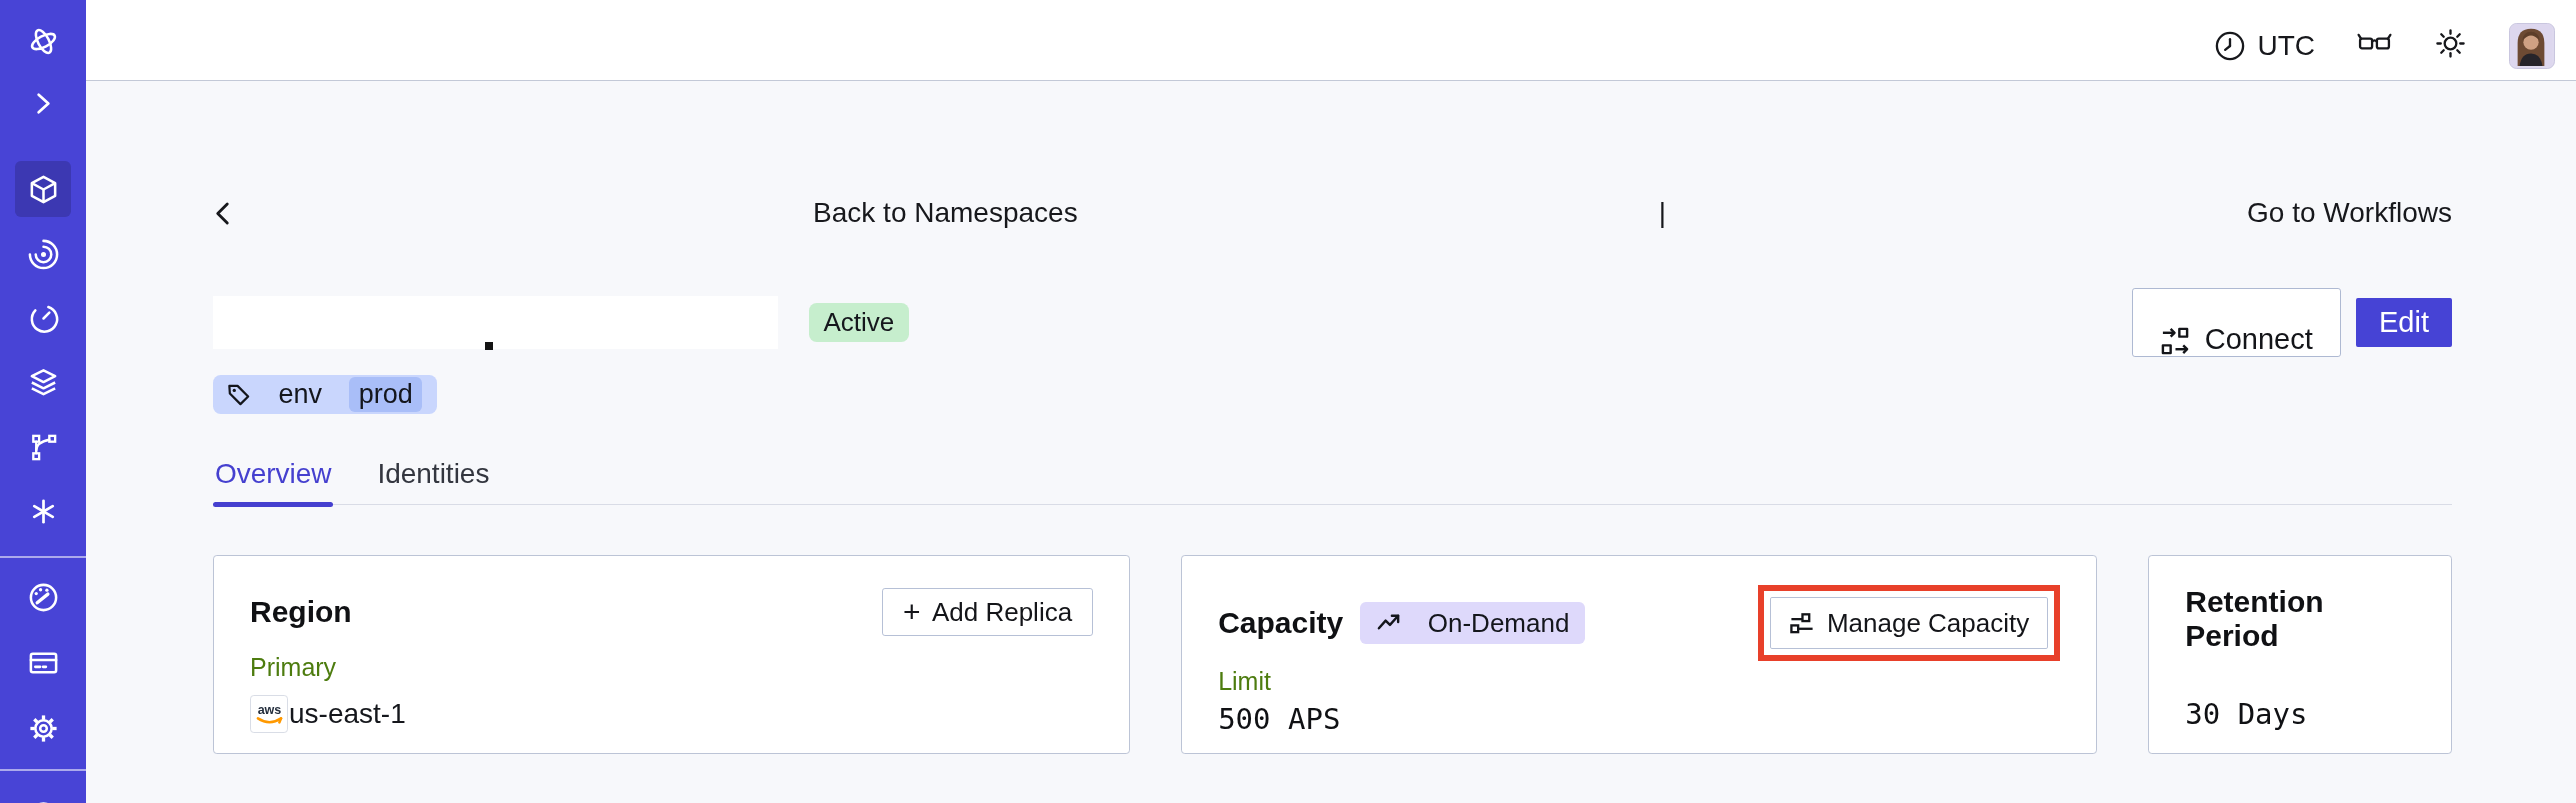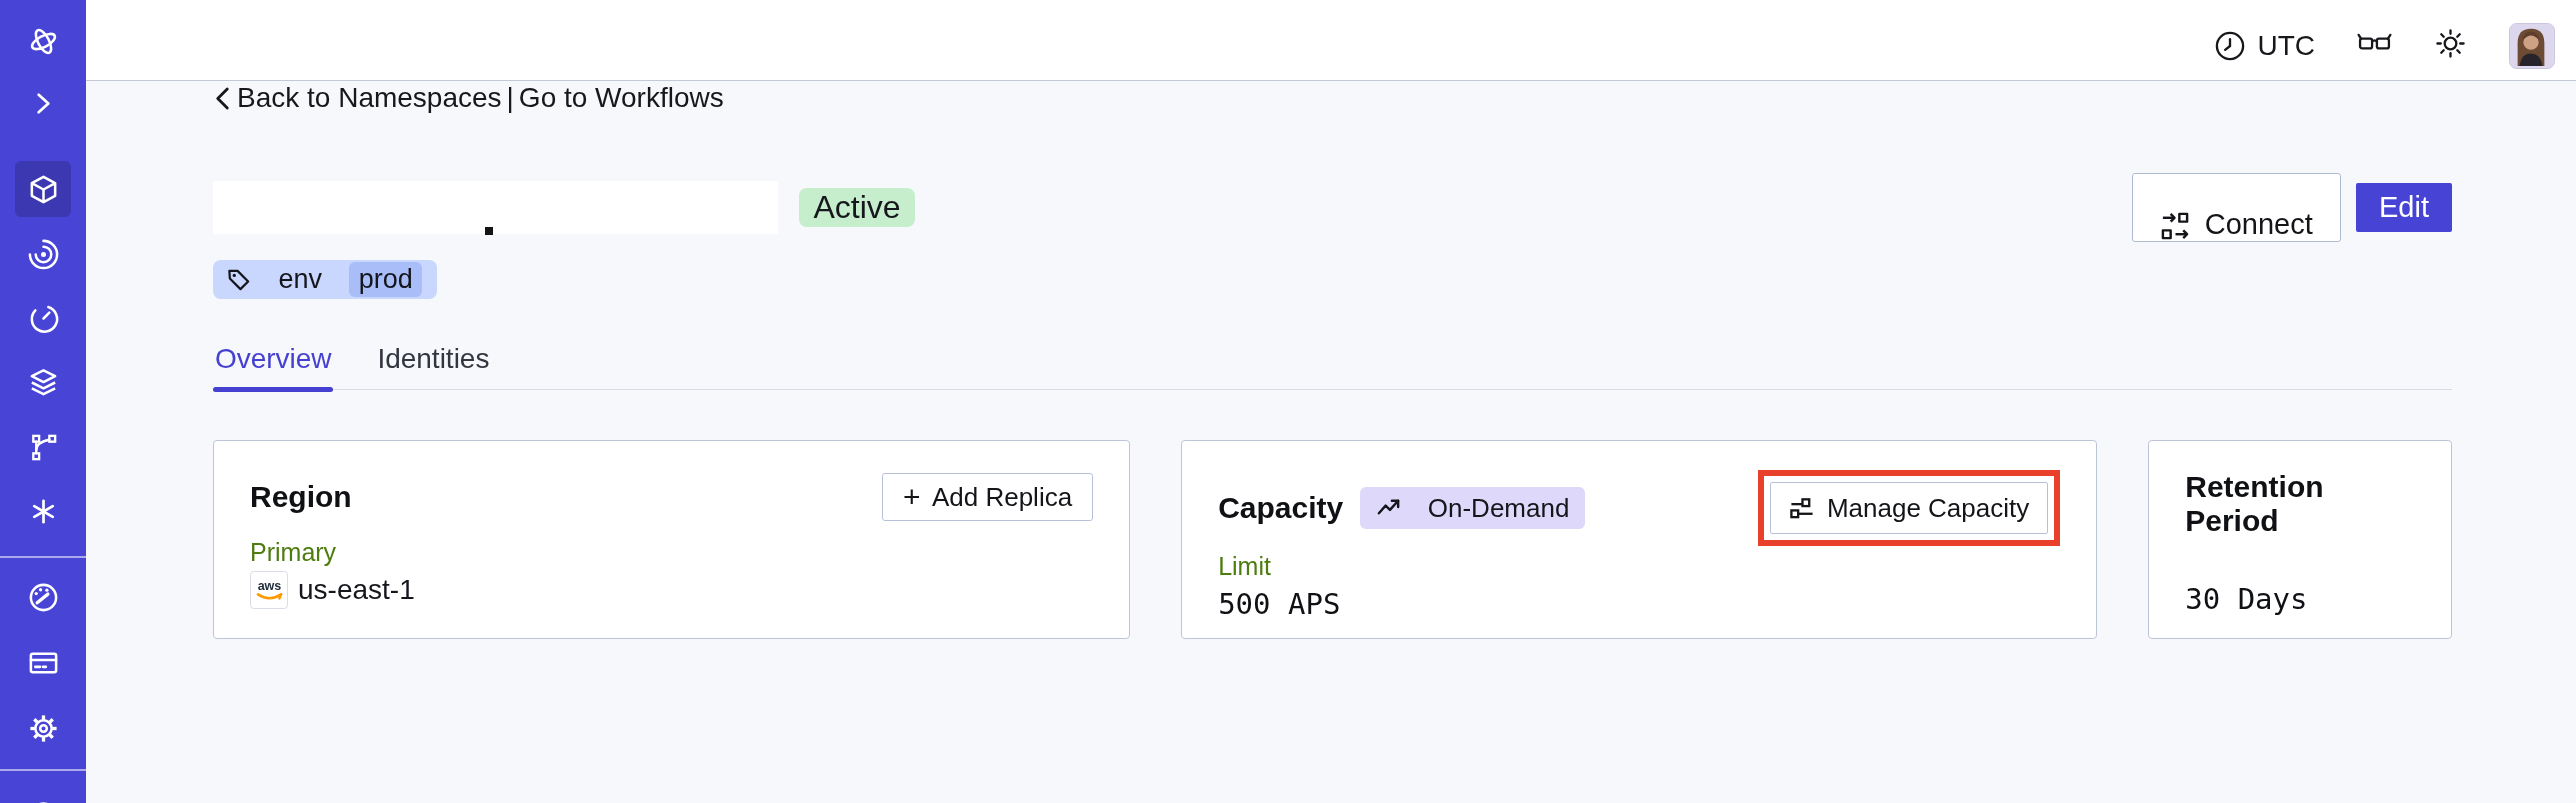--- a/index.html
+++ b/index.html
@@ -16,28 +16,28 @@
 
   
   .topbar { position:absolute; left:86px; right:0; top:0; height:81px; background:#ffffff; border-bottom:1.9px solid #c3c9d7; z-index:4; }
   .topbar-right { position:absolute; right:21px; top:0; height:91px; display:flex; align-items:center; gap:42px; }
   .tz-group { display:flex; align-items:center; gap:11.5px; font-size:28px; font-weight:500; color:#17181c; }
   .avatar { width:46px; height:46px; border-radius:7.7px; border:1.9px solid #c9c6df; overflow:hidden; background:#ded9ee; }
 
   
   .content { position:absolute; left:86px; top:82px; right:0; bottom:0; padding:0 124px 0 127px; }
 
-  .breadcrumb { display:flex; align-items:center; gap:5px; font-size:28px; font-weight:500; color:#17181c; }
+  .breadcrumb { margin-top:115px; display:flex; align-items:center; gap:5px; font-size:28px; font-weight:500; color:#17181c;justify-content:space-between; }
   .breadcrumb .crumb { cursor:default; }
 
   .title-row { margin-top:59px; display:flex; justify-content:space-between; align-items:center; height:69px; }
   .title-left { display:flex; align-items:center; gap:21px; }
   .redaction-box { position:relative; width:565px; height:53px; background:#ffffff; }
   .redaction-dot { position:absolute; left:272px; top:46px; width:7.7px; height:7.7px; background:#141414; }
-  .status-badge { height:39px; display:flex; align-items:center; padding:0 14.4px; border-radius:7.7px; background:#c6eecd; color:#15171c; font-size:32px; font-weight:500; }
+  .status-badge { height:39px; display:flex; align-items:center; padding:0 14.4px; border-radius:7.7px; background:#c6eecd; color:#15171c; font-size:26px; font-weight:500;margin-left:10px; }
   .title-actions { display:flex; align-items:center; gap:15.3px; }
   .btn-connect { height:69px; display:flex; align-items:flex-end; gap:14.4px; padding:0 27px; background:#ffffff; border:1.9px solid #aeb9d2; border-radius:2.9px; font-size:29px; font-weight:500; color:#141519; cursor:pointer; }
   .btn-edit { height:49px; width:96px; display:flex; align-items:center; justify-content:center; background:#4643d5; border:none; border-radius:1.9px; font-size:29px; font-weight:500; color:#ffffff; cursor:pointer; }
 
   .tag-row { margin-top:18px; display:flex; }
   .tag-chip { display:inline-flex; align-items:center; gap:27px; height:39px; padding:0 14.4px 0 12.5px; background:#c9d6fd; border-radius:7.7px; font-size:27px; color:#14161c; }
   .tag-value { background:#a9bef8; border-radius:5.8px; padding:1.9px 9.6px; }
 
   .tabs { margin-top:44px; display:flex; gap:42px; border-bottom:1.9px solid #d9dce6; }
   .tab { position:relative; padding:0 1.9px 14.4px 1.9px; font-size:28px; font-weight:500; color:#33363f; cursor:pointer; }
@@ -48,21 +48,21 @@
   .card { background:#ffffff; border:1.9px solid #bcc4d6; border-radius:3.8px; height:199px; padding:29px 36px; }
   .card-region { width:918px; }
   .card-capacity { width:917px; }
   .card-retention { width:304px; }
   .card-head { display:flex; justify-content:space-between; align-items:center; min-height:54px; }
   .card-head-left { display:flex; align-items:center; gap:17.3px; }
   .card-title { font-size:30px; font-weight:600; color:#101114; }
   .btn-outline { height:48px; display:flex; align-items:center; gap:11.5px; padding:0 20px; background:#ffffff; border:1.9px solid #b6c0d6; border-radius:2.9px; font-size:26px; font-weight:500; color:#141519; cursor:pointer; white-space:nowrap; }
   .plus-glyph { font-size:30px; font-weight:400; line-height:1; }
   .field-label { margin-top:13.4px; font-size:25px; color:#4d7c0f; }
-  .provider-row { margin-top:4px; display:flex; align-items:center; gap:10px; }
+  .provider-row { margin-top:13px; display:flex; align-items:center; gap:1px; }
   .aws-badge { width:38px; height:38px; background:#ffffff; border:1.9px solid #d9dde6; border-radius:3.8px; display:flex; align-items:center; justify-content:center; }
   .region-value { font-size:28px; color:#15171c; }
   .ondemand-badge { height:42px; display:flex; align-items:center; gap:26px; padding:0 15.3px; background:#ded9fb; border-radius:5.8px; font-size:26px; font-weight:500; color:#14161c; }
   .annotation-box { border:6.7px solid #e8402a; padding:6px; }
   .btn-manage { height:52px; display:flex; align-items:center; gap:11.5px; padding:0 18px; background:#ffffff; border:1.9px solid #b6c0d6; border-radius:1.9px; font-size:26px; font-weight:500; color:#141519; cursor:pointer; white-space:nowrap; }
   .mono-value { font-family:"DejaVu Sans Mono", monospace; font-size:29px; color:#101114; }
   .capacity-value { margin-top:5.8px; }
   .retention-value { margin-top:44px; }
 
   svg { flex-shrink:0; }

